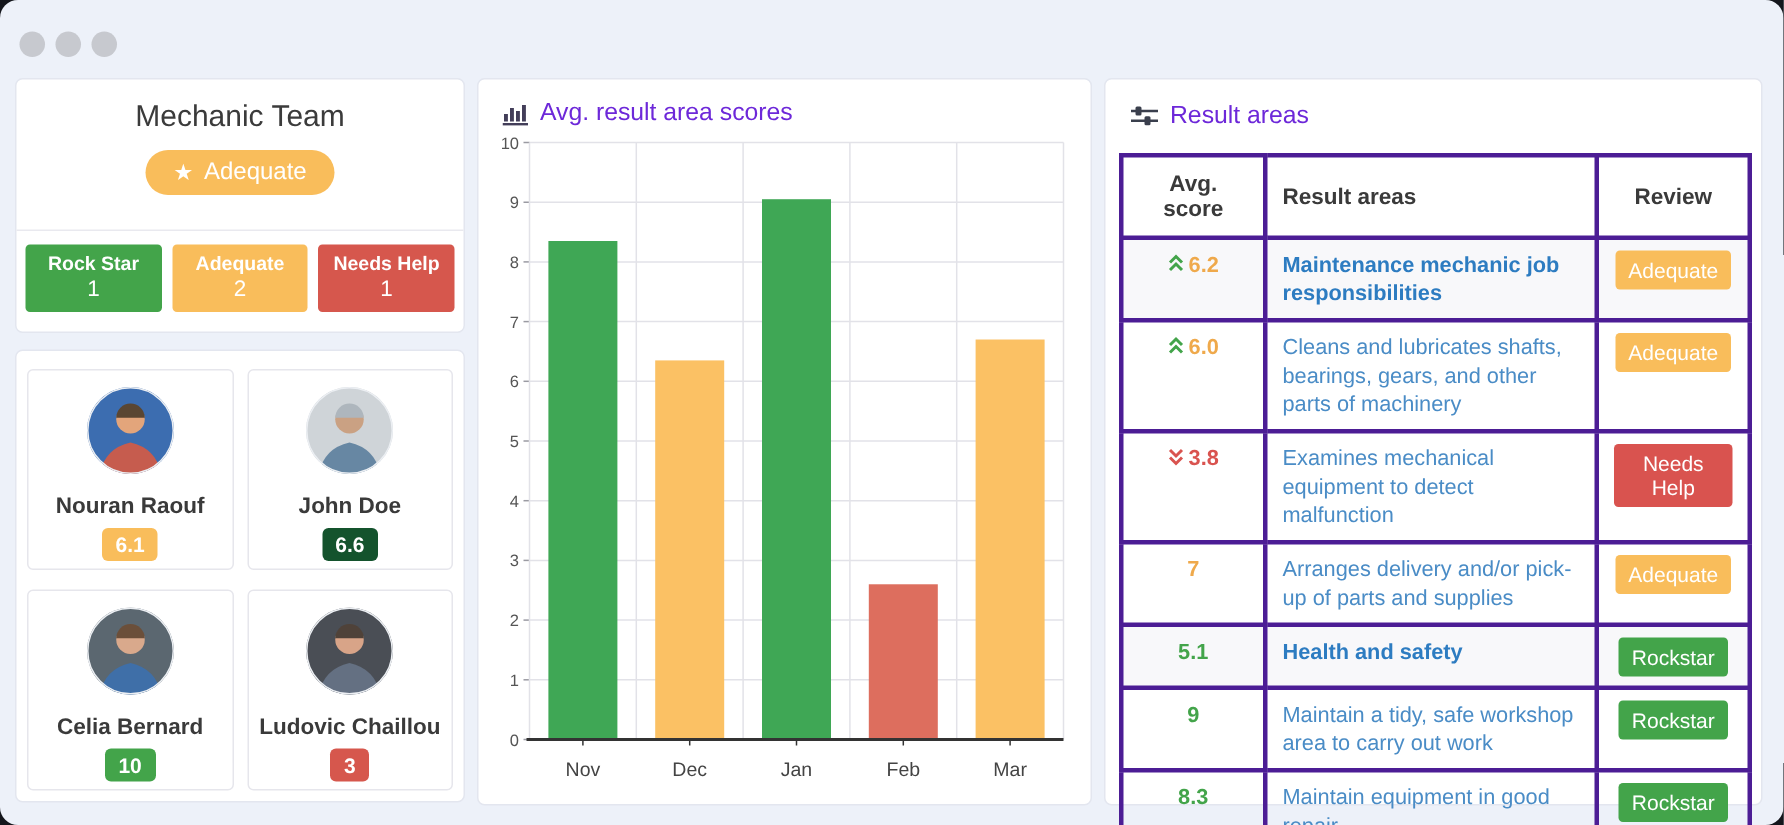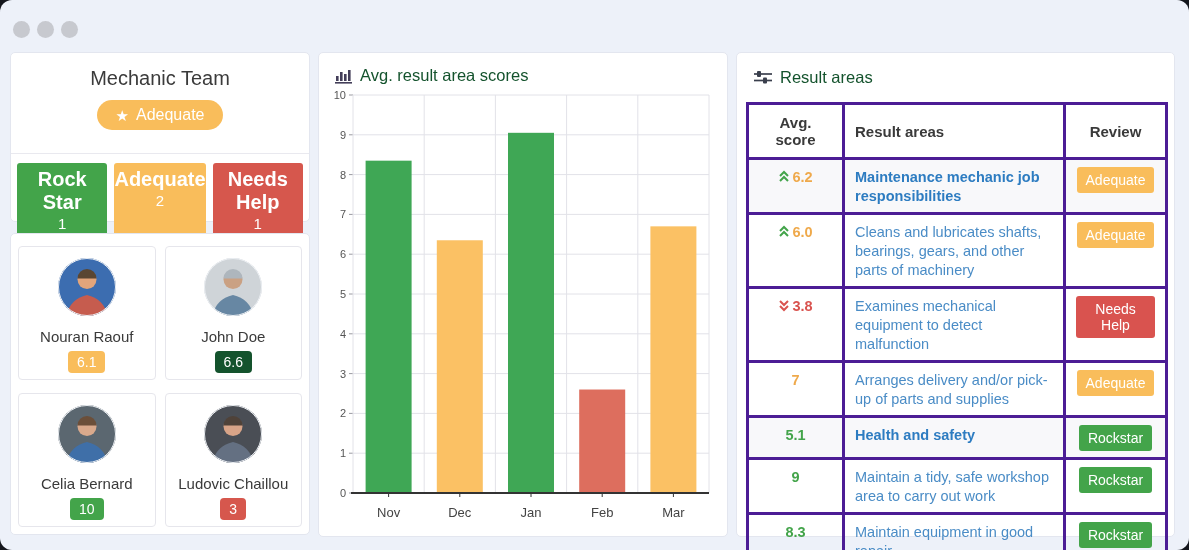--- a/index.html
+++ b/index.html
@@ -14,33 +14,33 @@
   .panel{position:absolute;background:#fff;border:1px solid #e3e6ef;border-radius:5px;box-sizing:border-box;}
 
   
   #team-card{left:10px;top:52px;width:300px;height:170px;}
   .team-header{height:101px;border-bottom:1px solid #e9e9ef;text-align:center;box-sizing:border-box;padding-top:12px;}
   .team-title{font-size:20px;font-weight:400;color:#3b3b3b;margin:2px;}
   .team-badge{margin-top:8px;display:inline-flex;align-items:center;gap:7px;color:#fff;font-size:16px;padding:6px 19px;border-radius:17px;}
   .team-badge .star{font-size:15px;line-height:1;}
   .stats-row{display:flex;gap:7px;padding:9px 6px;}
   .stat-box{flex:1;border-radius:3px;color:#fff;text-align:center;padding:5px 0 7px;}
-  .stat-label{font-weight:700;font-size:20px;}
+  .stat-label{font-weight:700;font-size:13px;}
   .stat-count{font-size:15px;margin-top:1px;}
 
   
-  #members-card{left:10px;top:233px;width:300px;height:302px;padding:12px 7px 8px;}
+  #members-card{left:10px;top:233px;width:300px;height:302px;padding:12px 7px 8px;font-weight:bold;}
   #members-grid{display:grid;grid-template-columns:1fr 1fr;gap:13px 9px;}
   .member-card{border:1px solid #e6e6ec;border-radius:4px;text-align:center;padding-top:11px;box-sizing:border-box;height:134px;cursor:pointer;}
   .member-name{margin-top:8px;font-size:15px;color:#3a3a3a;}
   .member-score{display:inline-block;margin-top:6px;color:#fff;font-size:14px;padding:3px 9px;border-radius:4px;}
 
   
   #chart-card{left:318px;top:52px;width:410px;height:485px;padding:11px 14px;}
-  .panel-title{display:flex;align-items:center;gap:8px;font-size:16.5px;color:#14532d;padding:2px;}
+  .panel-title{display:flex;align-items:center;gap:8px;font-size:16.5px;color:#6d28d9;padding:2px;}
   #chart-svg{margin-top:4px;display:block;}
 
   
   #result-card{left:736px;top:52px;width:439px;height:485px;padding:11px 9px;}
   #result-card .panel-title{margin:2px 6px 0;}
   #result-table{margin-top:13px;border-collapse:collapse;table-layout:fixed;width:100%;font-size:14.5px;}
   #result-table th,#result-table td{border:3px solid #4c1d95;}
   #result-table th{padding:9px 10px;font-size:15px;color:#3a3a3a;text-align:center;}
   #result-table th.left{text-align:left;}
   #result-table td{vertical-align:top;padding:6px 10px;}

